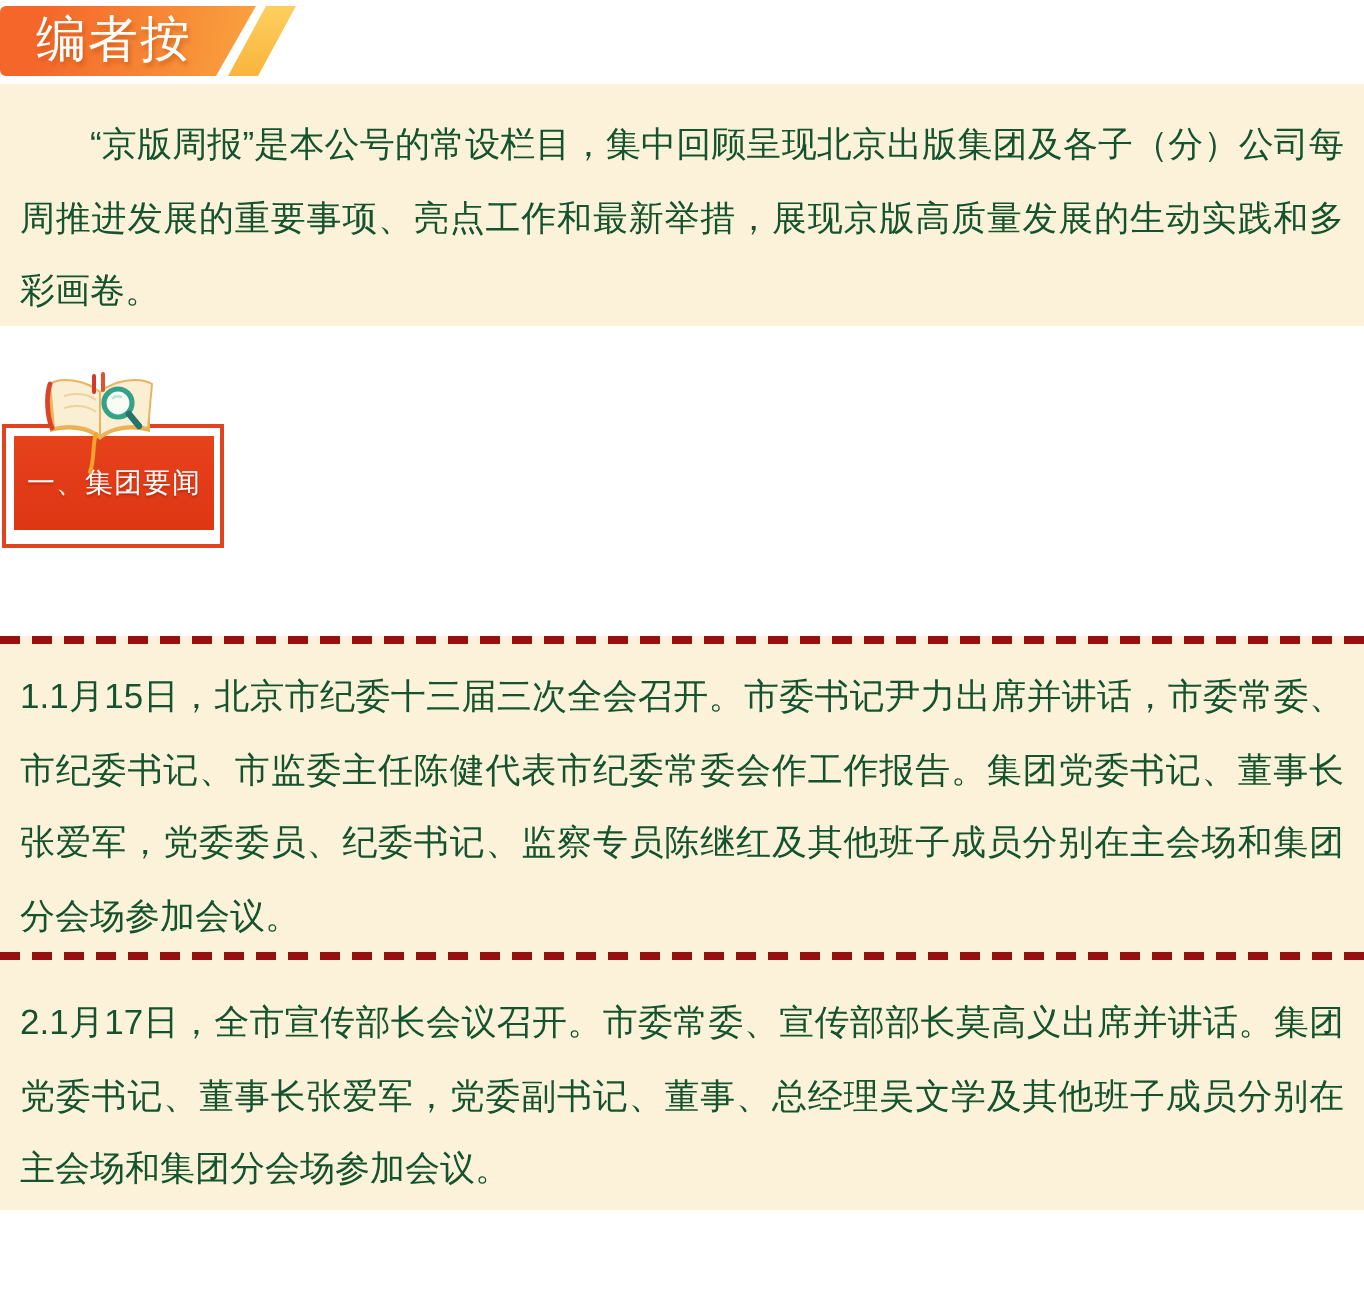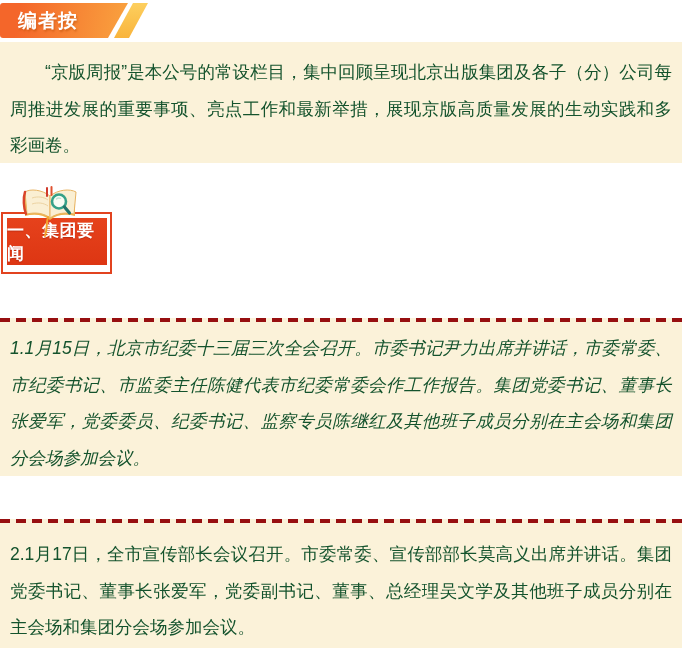--- a/index.html
+++ b/index.html
@@ -19,21 +19,21 @@
     border-radius:3px 0 0 3px;
   }
   .banner-stripe{
     position:absolute;left:112px;top:0;width:40px;height:35px;
     background:linear-gradient(180deg,#fdd express 0%,#f9b43c 100%);
     background:linear-gradient(180deg,#fdcf5e 0%,#f9b43c 100%);
     clip-path:polygon(21px 0,36px 0,17px 35px,2px 35px);
   }
   .banner-label{
     position:absolute;left:18px;top:0;height:35px;line-height:35px;
-    color:#ffffff;font-size:19px;font-weight:bold;letter-spacing:1px;
+    color:#ffffff;font-size:25px;font-weight:normal;letter-spacing:1px;
     text-shadow:1px 2px 2px rgba(190,80,10,.55);
   }
   
   .cream{background:#fbf2d9;}
   .note-block{
     margin-top:4px;height:121px;box-sizing:border-box;
     padding:12px 10px 0 10px;
   }
   .page p{
     margin:0;font-size:17.5px;line-height:36.5px;color:#14532d;
@@ -45,33 +45,34 @@
   .badge-outline{
     position:absolute;left:1px;top:49px;width:111px;height:62px;
     border:2px solid #e2431f;box-sizing:border-box;background:#ffffff;
   }
   .badge-fill{
     position:absolute;left:7px;top:55px;width:100px;height:47px;
     background:linear-gradient(180deg,#e6421c 0%,#dd3613 100%);
     display:flex;align-items:center;justify-content:center;
   }
   .badge-fill span{
-    color:#ffffff;font-weight:bold;font-size:17px;letter-spacing:.5px;
+    color:#ffffff;font-weight:normal;font-size:14px;letter-spacing:.5px;
     text-shadow:0 1px 1px rgba(140,20,0,.4);
+    text-align:right;
   }
   .book-icon{position:absolute;left:20px;top:23px;width:62px;height:54px;}
   
   .news-block{box-sizing:border-box;padding:0 10px;}
   .news-block::before{
     content:"";display:block;height:4px;margin:0 -10px;
     background:repeating-linear-gradient(90deg,#970f10 0 10px,transparent 10px 16px);
   }
   .nb1{height:158px;}
-  .nb1 p{padding-top:8px;font-style:italic;}
-  .nb2{margin-top:43px;height:129px;}
+  .nb1 p{padding-top:8px;}
+  .nb2{height:129px;}
   .nb2 p{padding-top:13px;}
 </style>
 </head>
 <body>
 
 <div class="page">
 
   <header class="banner-row">
     <div class="banner-shape"></div>
     <div class="banner-stripe"></div>

